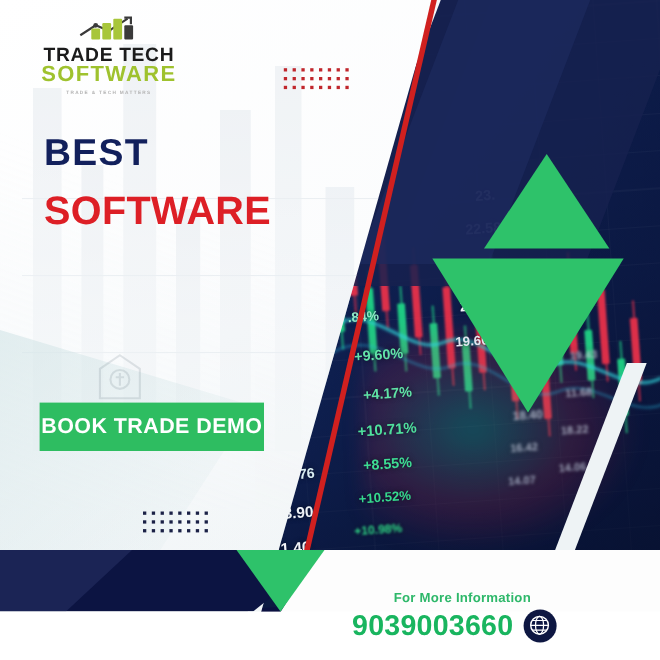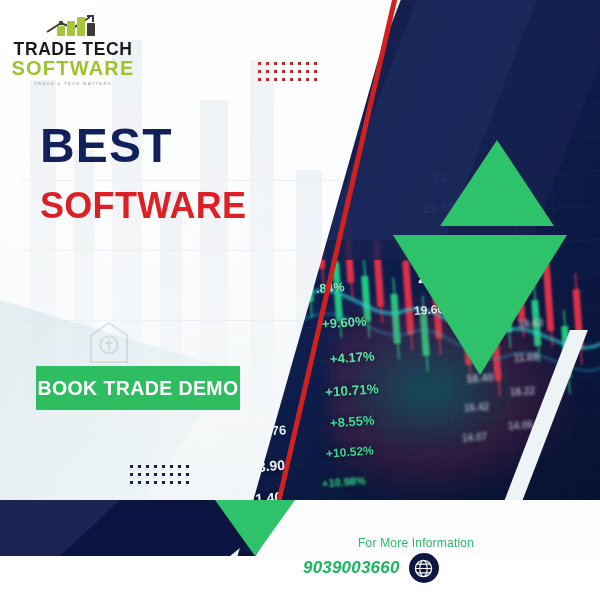--- a/index.html
+++ b/index.html
@@ -191,40 +191,40 @@
     clip-path:polygon(62px 0,100% 0,100% 100%,0 100%);
   }
 
   
   .dots{position:absolute;}
   .dots span{
     position:absolute;width:3px;height:3px;display:block;
   }
 
   
-  .logo{position:absolute;left:8px;top:14px;width:130px;}
+  .logo{position:absolute;left:34px;top:14px;width:130px;}
   .logo-mark{position:relative;height:24px;margin:0 auto 2px;width:60px;}
   .lbar{position:absolute;bottom:2px;width:8px;border-radius:1px;}
   .logo-line1{
     font-size:17.5px;font-weight:700;letter-spacing:.6px;
     color:#1b1b1b;text-align:center;line-height:1.05;
   }
   .logo-line2{
     font-size:20px;font-weight:700;letter-spacing:1.2px;
     color:#9fc22e;text-align:center;line-height:1.05;
   }
   .logo-tag{
     font-size:4.3px;font-weight:700;letter-spacing:1.2px;
     color:#b3b3b3;text-align:center;margin-top:2px;
   }
 
   
   .headline{position:absolute;left:40px;top:122px;width:350px;}
   .h-best{
-    font-size:48px;font-weight:700;color:#12205c;
+    font-size:34px;font-weight:700;color:#12205c;
     letter-spacing:1.2px;line-height:1;margin-bottom:16px;
   }
   .h-red{
     font-size:36px;font-weight:700;color:#dd1f26;
     letter-spacing:.3px;line-height:1.12;
   }
   .h-sub{
     font-size:20px;font-weight:400;color:#1d1d1d;
     letter-spacing:.2px;margin-top:12px;
   }
@@ -235,31 +235,30 @@
     width:204px;height:44px;
     background:#2ebd61;
     display:flex;align-items:center;justify-content:center;
     color:#ffffff;font-size:19.5px;font-weight:700;letter-spacing:.4px;
     cursor:pointer;
   }
 
   
   .contact{position:absolute;left:300px;top:536px;width:300px;}
   .c-info{
-    font-size:12px;color:#2eb86a;font-weight:400;
+    font-size:12px;color:#2eb86a;font-weight:700;
     letter-spacing:.2px;margin-left:58px;
   }
   .c-row{display:flex;align-items:center;margin-top:3px;}
   .c-call{
     font-size:20.5px;font-weight:700;color:#121a46;letter-spacing:.2px;
   }
   .c-num{
-    font-size:17px;font-weight:700;color:#19b55f;letter-spacing:.2px;
-    margin-left:3px;
-    font-style:italic;
+    font-size:26px;font-weight:700;color:#19b55f;letter-spacing:.2px;
+    margin-left:20px;
   }
   .globe{
     margin-left:9px;width:30px;height:30px;border-radius:50%;
     background:#0e1742;display:flex;align-items:center;justify-content:center;
     flex:0 0 auto;
   }
 </style>
 </head>
 <body>
 

